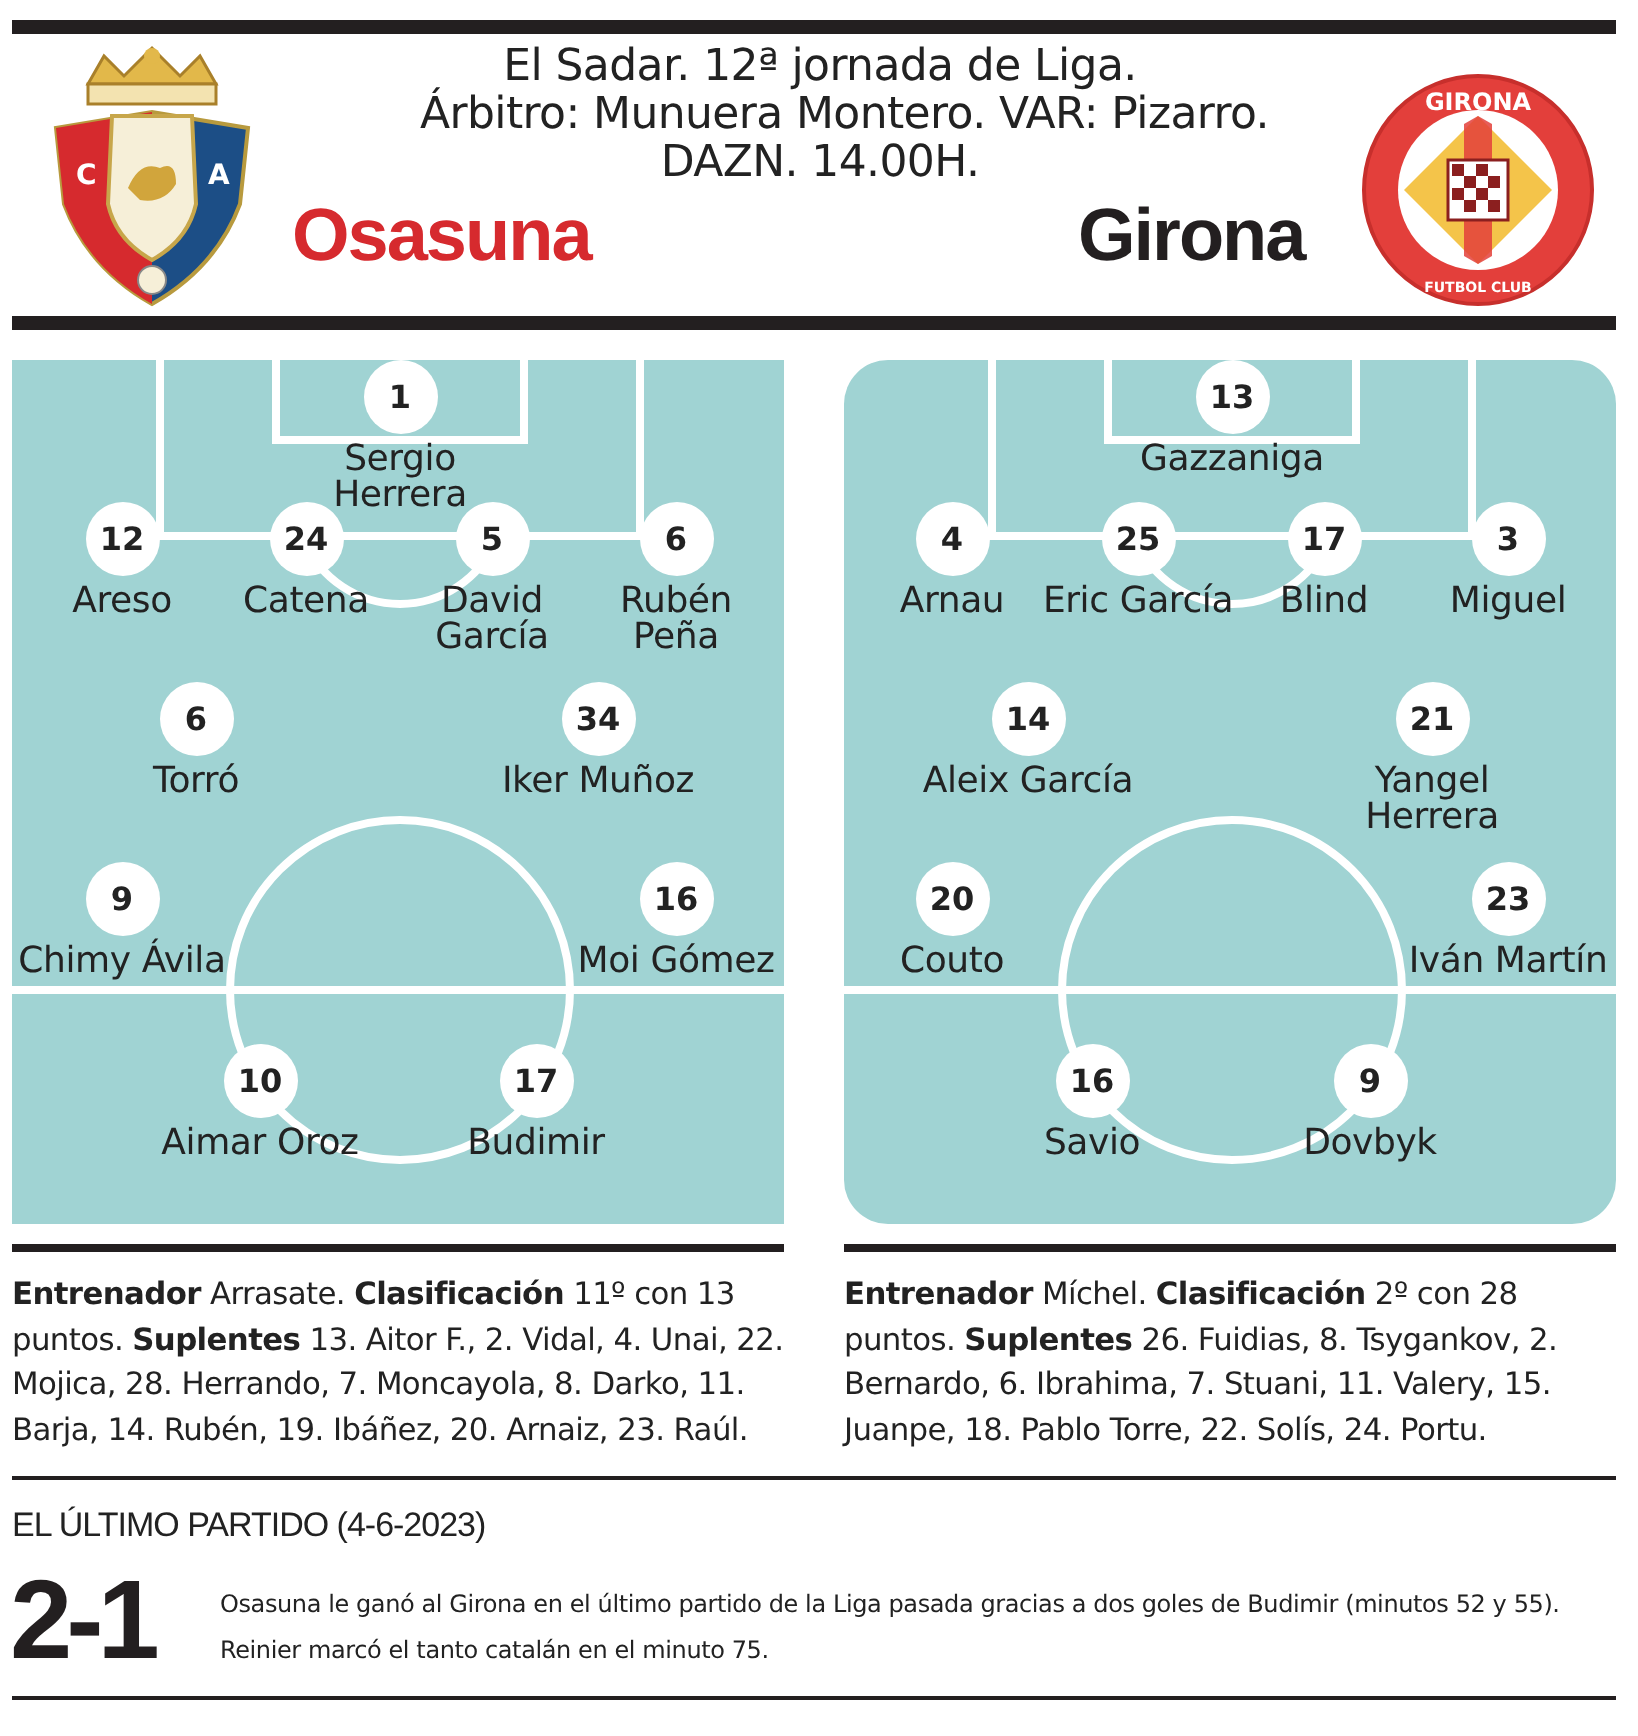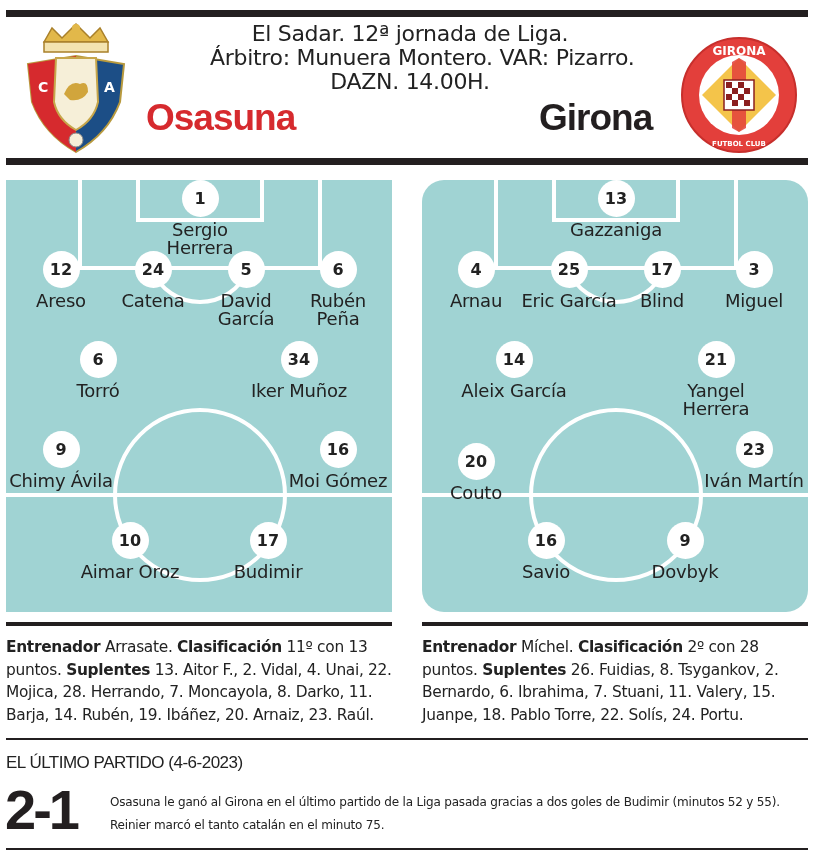--- a/index.html
+++ b/index.html
@@ -164,21 +164,21 @@
       <div class="pname">Miguel</div>
     </div>
   <div class="player" style="left:92px;top:161px;">
       <div class="num">14</div>
       <div class="pname">Aleix García</div>
     </div>
   <div class="player" style="left:294px;top:161px;">
       <div class="num">21</div>
       <div class="pname">Yangel Herrera</div>
     </div>
-  <div class="player" style="left:54px;top:263px;">
+  <div class="player" style="left:54px;top:251px;">
       <div class="num">20</div>
       <div class="pname">Couto</div>
     </div>
   <div class="player" style="left:332px;top:251px;">
       <div class="num">23</div>
       <div class="pname">Iván Martín</div>
     </div>
   <div class="player" style="left:124px;top:342px;">
       <div class="num">16</div>
       <div class="pname">Savio</div>

